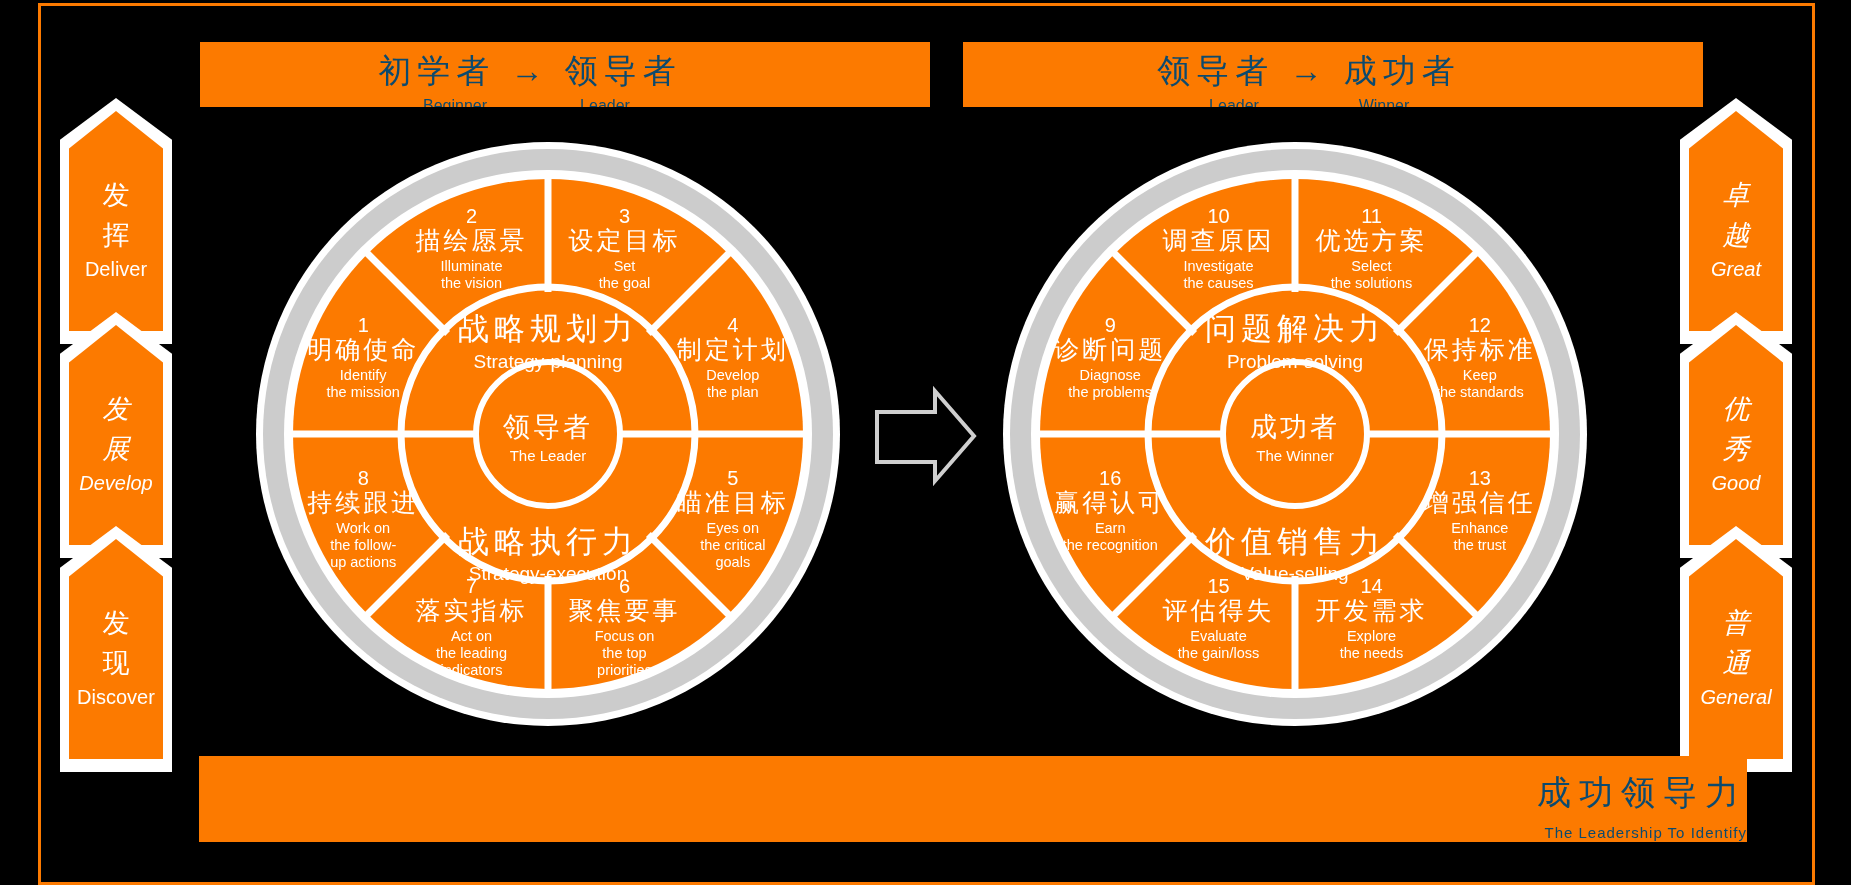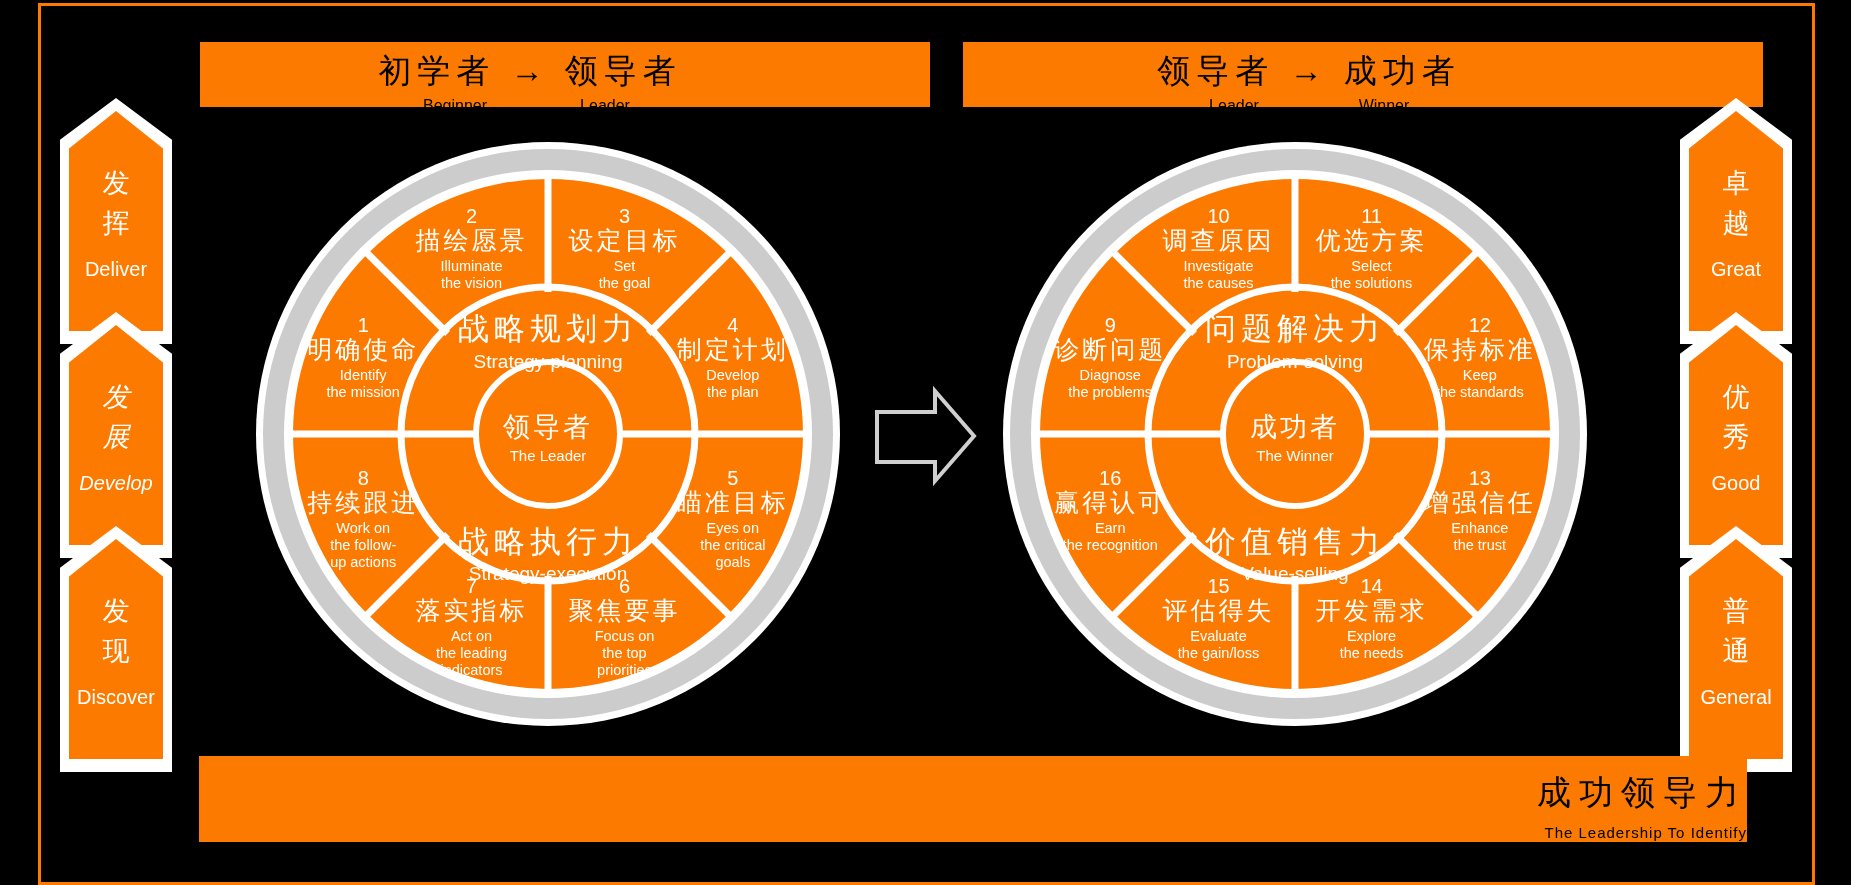--- a/index.html
+++ b/index.html
@@ -3,54 +3,54 @@
 <meta charset="utf-8">
 <style>
   html,body{margin:0;padding:0;background:#000;}
   body{width:1851px;height:885px;position:relative;overflow:hidden;
        font-family:"Liberation Sans","DejaVu Sans",sans-serif;color:#fff;}
   .abs{position:absolute;}
   
   .frame{position:absolute;left:38px;top:3px;width:1771px;height:876px;
          border:3px solid var(--orange);pointer-events:none;}
   
-  .banner{position:absolute;background:var(--orange);color:#000000;text-align:center;overflow:hidden;}
+  .banner{position:absolute;background:var(--orange);color:#0c4a6e;text-align:center;overflow:hidden;}
   .banner .zh{font-size:33px;letter-spacing:6px;margin-top:7px;white-space:nowrap;}
   .banner .enrow{display:flex;justify-content:center;margin-top:3px;}
   .banner .enrow span{width:150px;font-size:16px;}
   .footer-banner .zh{font-size:34px;letter-spacing:8px;margin-top:14px;}
   .footer-banner .en{font-size:15px;letter-spacing:1px;margin-top:8px;}
   
   .ladder{position:absolute;width:112px;}
   .ladder-arrow{position:absolute;left:0;width:112px;height:246px;}
   .clip{clip-path:polygon(50% 0%,100% 17%,100% 100%,0% 100%,0% 17%);}
   .arr-white{position:absolute;inset:0;background:#fff;}
   .arr-orange{position:absolute;left:9px;right:9px;top:13px;bottom:13px;background:var(--orange);}
   .arr-text{position:absolute;inset:0;text-align:center;}
   .lzh{position:absolute;top:27%;left:0;right:0;font-size:27px;line-height:1.45;}
-  .lzh-inner{width:1.15em;margin:0 auto;word-break:break-all;}
+  .lzh-inner{width:1.15em;margin:12px auto;word-break:break-all;}
   .len{position:absolute;top:65%;left:0;right:0;font-size:20px;}
   
   .wheel{position:absolute;width:600px;height:600px;}
   svg text{fill:#fff;text-anchor:middle;font-family:"Liberation Sans","DejaVu Sans",sans-serif;}
 </style>
 </head>
 <body>
 
 <div class="frame"></div>
 
 <div class="banner" style="left:200px;top:42px;width:660px;height:65px;padding-right:70px;">
   <div class="zh">初学者 → 领导者</div>
   <div class="enrow">
     <span>Beginner</span>
     <span>Leader</span>
   </div>
 </div>
 
-<div class="banner" style="left:963px;top:42px;width:692px;height:65px;padding-right:108px;">
+<div class="banner" style="left:963px;top:42px;width:692px;height:65px;padding-right:48px;">
   <div class="zh">领导者 → 成功者</div>
   <div class="enrow">
     <span>Leader</span>
     <span>Winner</span>
   </div>
 </div>
 
 <div class="ladder" style="left:60px;top:98px;height:674px;">
   <div class="ladder-arrow" style="top:0;">
     <div class="arr-white clip"></div>
@@ -77,21 +77,21 @@
     <div class="arr-orange clip"></div>
     <div class="arr-text">
         <div class="lzh">
           <div class="lzh-inner">发现</div>
         </div>
       <div class="len">Discover</div>
       </div>
   </div>
 </div>
 
-<div class="ladder" style="left:1680px;top:98px;height:674px;">
+<div class="ladder" style="left:1680px;top:98px;height:674px;font-style:italic;">
   <div class="ladder-arrow" style="top:0;">
     <div class="arr-white clip"></div>
     <div class="arr-orange clip"></div>
     <div class="arr-text">
         <div class="lzh">
           <div class="lzh-inner">卓越</div>
         </div>
       <div class="len">Great</div>
       </div>
   </div>

